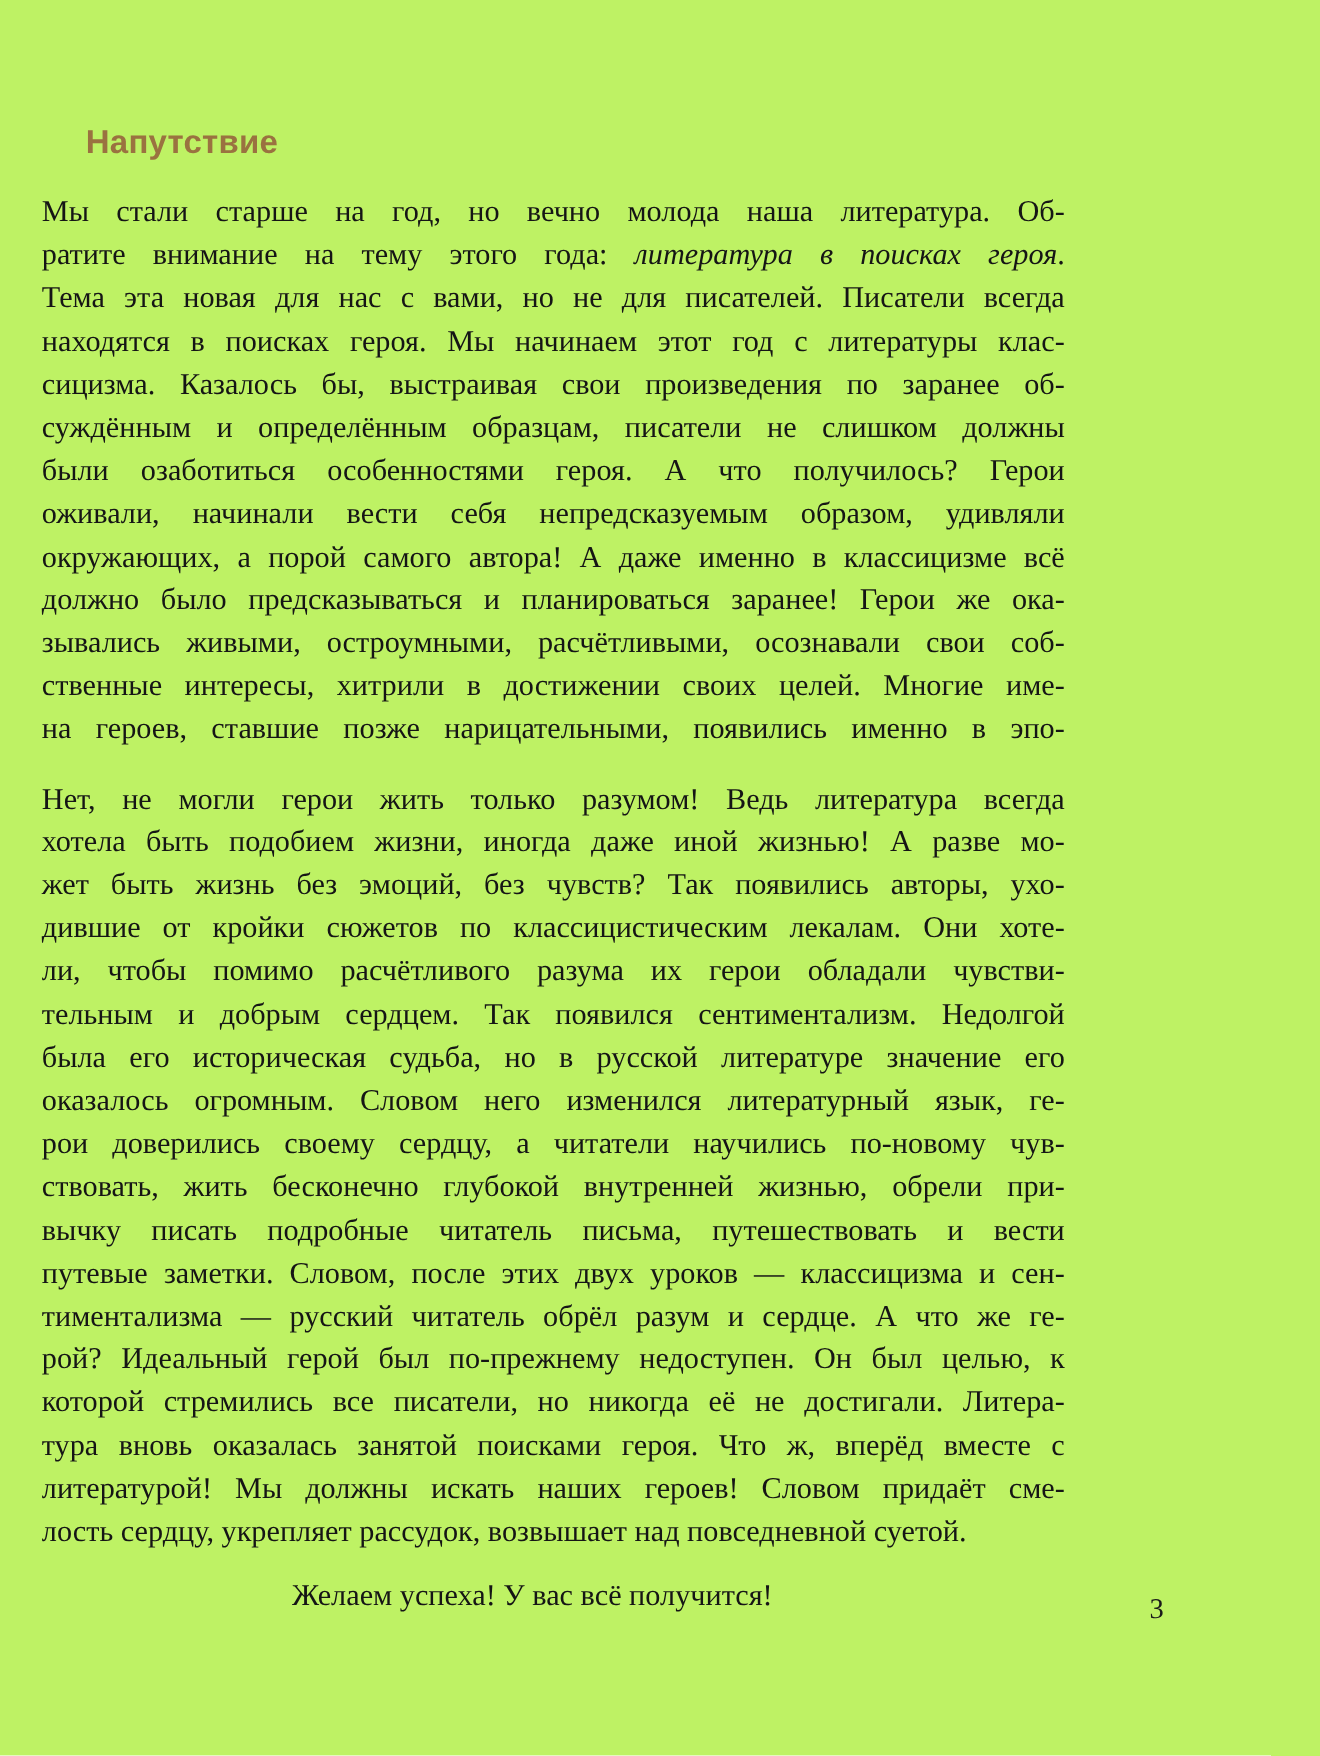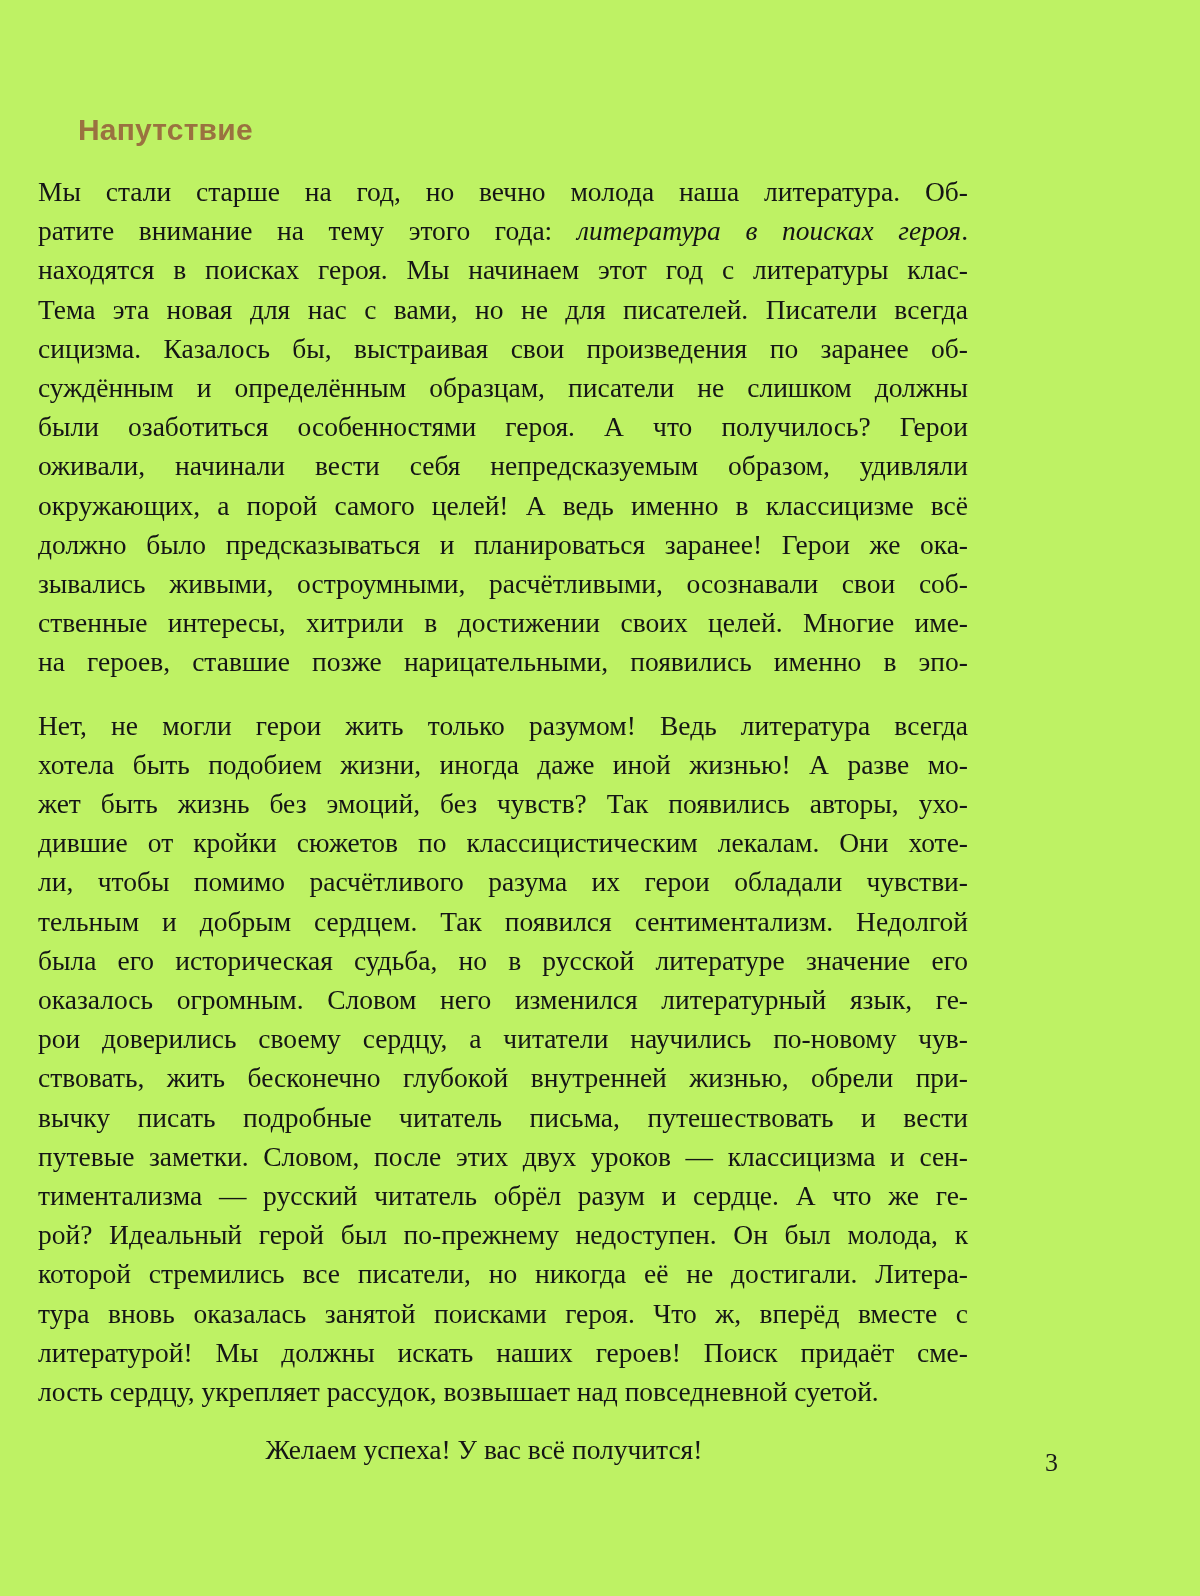--- a/index.html
+++ b/index.html
@@ -87,51 +87,51 @@
 
 <div class="page">
 
   <h1 class="page-heading">Напутствие</h1>
 
   <div class="body-block">
 
     <div class="para" id="p1">
         <span class="jline" style="text-indent: 38px;">Мы стали старше на год, но вечно молода наша литература. Об-</span>
         <span class="jline">ратите внимание на тему этого года: <em>литература в поисках героя</em>.</span>
+        <span class="jline">Тема эта новая для нас с вами, но не для писателей. Писатели всегда</span>
         <span class="jline">находятся в поисках героя. Мы начинаем этот год с литературы клас-</span>
-        <span class="jline">Тема эта новая для нас с вами, но не для писателей. Писатели всегда</span>
         <span class="jline">сицизма. Казалось бы, выстраивая свои произведения по заранее об-</span>
         <span class="jline">суждённым и определённым образцам, писатели не слишком должны</span>
         <span class="jline">были озаботиться особенностями героя. А что получилось? Герои</span>
         <span class="jline">оживали, начинали вести себя непредсказуемым образом, удивляли</span>
-        <span class="jline">окружающих, а порой самого целей! А ведь именно в классицизме всё</span>
+        <span class="jline">окружающих, а порой самого автора! А даже именно в классицизме всё</span>
         <span class="jline">должно было предсказываться и планироваться заранее! Герои же ока-</span>
         <span class="jline">зывались живыми, остроумными, расчётливыми, осознавали свои соб-</span>
         <span class="jline">ственные интересы, хитрили в достижении своих целей. Многие име-</span>
         <span class="jline">на героев, ставшие позже нарицательными, появились именно в эпо-</span>
       </div>
 
     <div class="para" id="p2">
         <span class="jline" style="text-indent: 38px; margin-top: 24px;">Нет, не могли герои жить только разумом! Ведь литература всегда</span>
         <span class="jline">хотела быть подобием жизни, иногда даже иной жизнью! А разве мо-</span>
         <span class="jline">жет быть жизнь без эмоций, без чувств? Так появились авторы, ухо-</span>
         <span class="jline">дившие от кройки сюжетов по классицистическим лекалам. Они хоте-</span>
         <span class="jline">ли, чтобы помимо расчётливого разума их герои обладали чувстви-</span>
         <span class="jline">тельным и добрым сердцем. Так появился сентиментализм. Недолгой</span>
         <span class="jline">была его историческая судьба, но в русской литературе значение его</span>
         <span class="jline">оказалось огромным. Словом него изменился литературный язык, ге-</span>
         <span class="jline">рои доверились своему сердцу, а читатели научились по-новому чув-</span>
         <span class="jline">ствовать, жить бесконечно глубокой внутренней жизнью, обрели при-</span>
         <span class="jline">вычку писать подробные читатель письма, путешествовать и вести</span>
         <span class="jline">путевые заметки.  Словом, после этих двух уроков — классицизма и сен-</span>
         <span class="jline">тиментализма — русский читатель обрёл разум и сердце. А что же ге-</span>
-        <span class="jline">рой? Идеальный герой был по-прежнему недоступен. Он был молода, к</span>
+        <span class="jline">рой? Идеальный герой был по-прежнему недоступен. Он был целью, к</span>
         <span class="jline">которой стремились все писатели, но никогда её не достигали. Литера-</span>
         <span class="jline">тура вновь оказалась занятой поисками героя. Что ж, вперёд вместе с</span>
-        <span class="jline">литературой! Мы должны искать наших героев! Поиск придаёт сме-</span>
+        <span class="jline">литературой! Мы должны искать наших героев! Словом придаёт сме-</span>
         <span class="jline natural">лость сердцу, укрепляет рассудок, возвышает над повседневной суетой.</span>
       </div>
 
     <div class="closing">Желаем успеха! У вас всё получится!</div>
 
   </div>
 
   <div class="page-number">3</div>
 
 </div>

